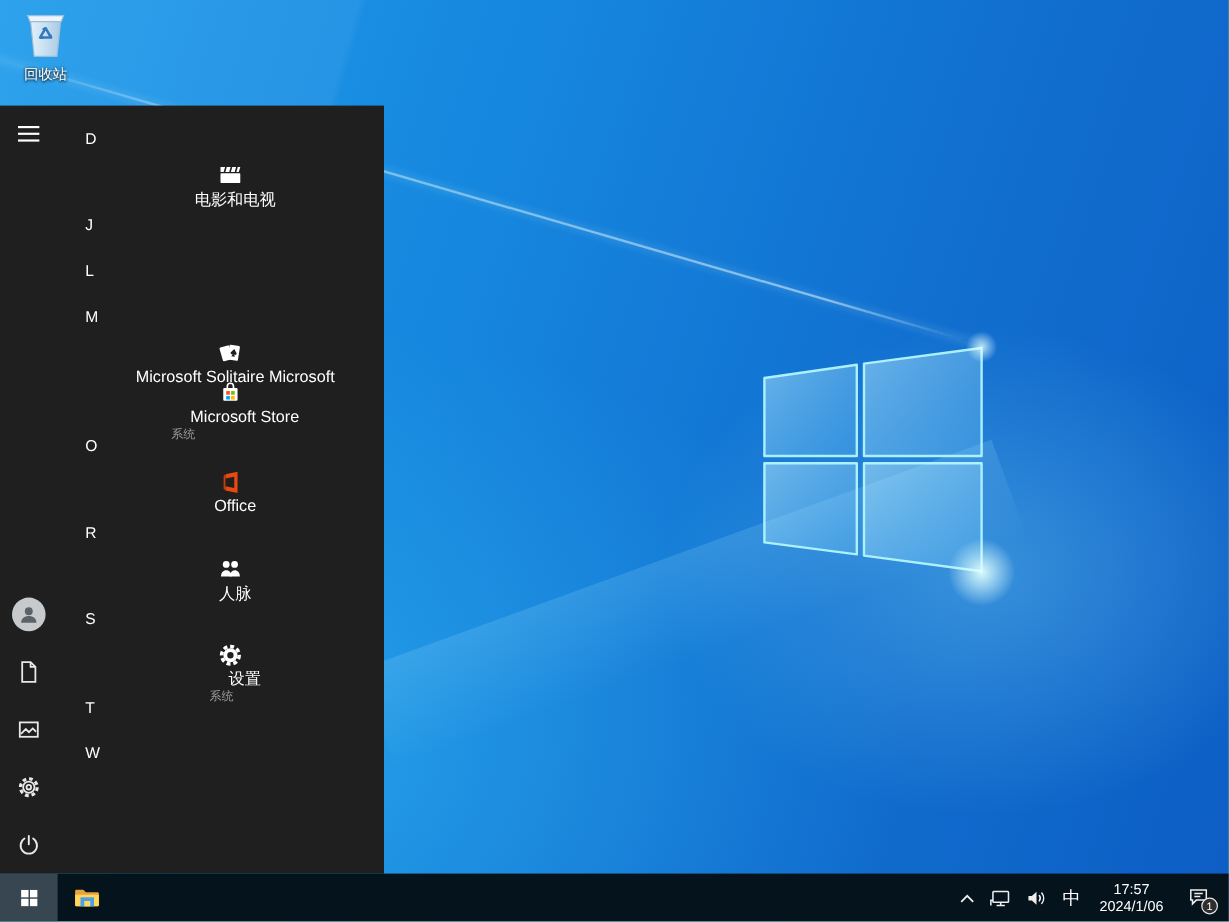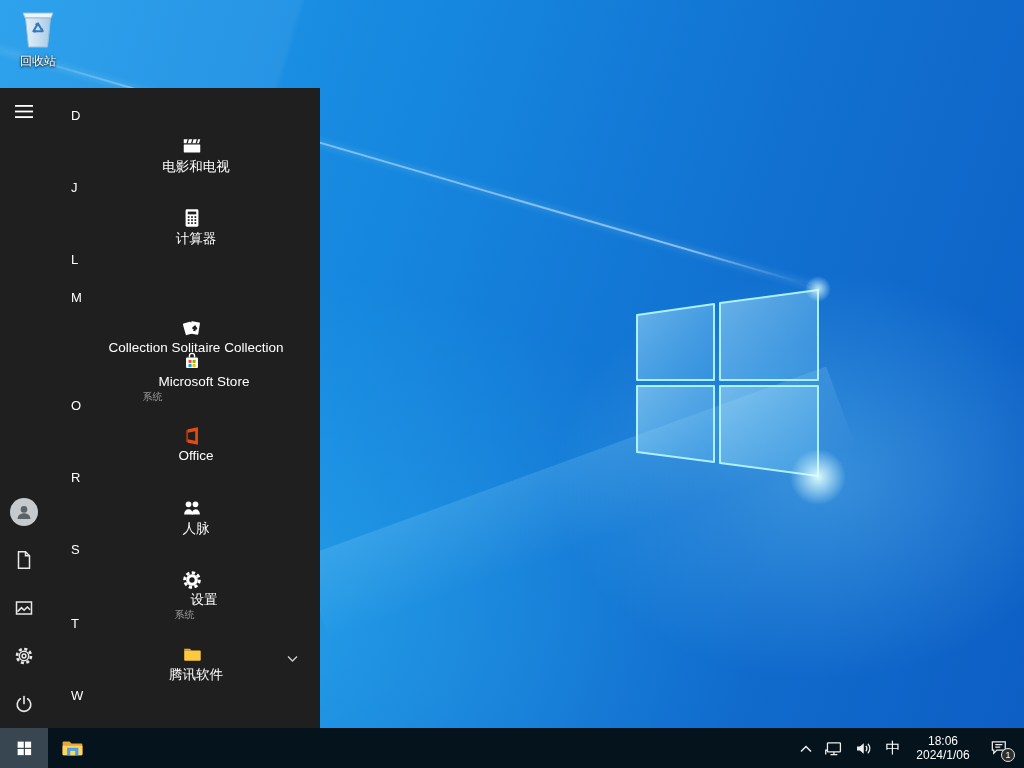--- a/index.html
+++ b/index.html
@@ -215,61 +215,41 @@
             <path d="M8 4.5 L6.6 9.1 M13 4.5 L11.6 9.1 M18 4.5 L16.6 9.1" stroke="#1f1f1f" stroke-width="1.5"></path>
           </svg>
         </span>
         <span class="app-label">电影和电视</span>
       </div>
 
       <div class="row header">
           <span>J</span>
         </div>
 
-      <div class="row app">
-        <span class="app-ic">
-          <svg width="22" height="22" viewBox="0 0 24 24">
-            <rect x="5" y="2.5" width="14" height="19" rx="1.5" fill="#fff"></rect>
-            <rect x="7.4" y="5" width="9.2" height="3" fill="#1f1f1f"></rect>
-            <g fill="#1f1f1f">
-              <rect x="7.4" y="10" width="1.9" height="1.9"></rect>
-                <rect x="11.05" y="10" width="1.9" height="1.9"></rect>
-                <rect x="14.7" y="10" width="1.9" height="1.9"></rect>
-              <rect x="7.4" y="13.3" width="1.9" height="1.9"></rect>
-                <rect x="11.05" y="13.3" width="1.9" height="1.9"></rect>
-                <rect x="14.7" y="13.3" width="1.9" height="1.9"></rect>
-              <rect x="7.4" y="16.6" width="1.9" height="1.9"></rect>
-                <rect x="11.05" y="16.6" width="1.9" height="1.9"></rect>
-                <rect x="14.7" y="16.6" width="1.9" height="1.9"></rect>
-            </g>
-          </svg>
-        </span>
-        <span class="app-label">计算器</span>
-      </div>
 
       <div class="row header">
           <span>L</span>
         </div>
 
 
       <div class="row header">
           <span>M</span>
         </div>
 
       <div class="row app">
         <span class="app-ic">
           <svg width="22" height="22" viewBox="0 0 24 24">
             <rect x="3.5" y="6" width="9" height="13" rx="1" fill="#fff" transform="rotate(-16 8 12.5)"></rect>
             <g transform="rotate(9 15 12)">
               <rect x="10.2" y="5.2" width="9.6" height="13.6" rx="1" fill="#fff"></rect>
               <path d="M15 8.6 l2.5 3.1 c.9 1.1 -.5 2.5 -1.7 1.7 c.2 .9 .5 1.5 1 2 h-3.6 c.5 -.5 .8 -1.1 1 -2 c-1.2 .8 -2.6 -.6 -1.7 -1.7 Z" fill="#1f1f1f"></path>
             </g>
           </svg>
         </span>
-        <span class="app-label">Collection Solitaire Collection</span>
+        <span class="app-label">Microsoft Solitaire Microsoft</span>
       </div>
 
       <div class="row app two">
         <span class="app-ic">
           <svg width="22" height="22" viewBox="0 0 24 24">
             <path d="M9.2 7 v-1.6 a2.8 2.8 0 0 1 5.6 0 V7" fill="none" stroke="#fff" stroke-width="1.5"></path>
             <rect x="5.5" y="7" width="13" height="11.5" rx="1" fill="#fff"></rect>
             <rect x="8.2" y="9.7" width="3.3" height="3.3" fill="#f25022"></rect>
             <rect x="12.6" y="9.7" width="3.3" height="3.3" fill="#7fba00"></rect>
             <rect x="8.2" y="14.1" width="3.3" height="3.3" fill="#00a4ef"></rect>
@@ -328,34 +308,20 @@
         <span class="col">
           <span class="app-label">设置</span>
           <span class="app-sub">系统</span>
         </span>
       </div>
 
       <div class="row header">
           <span>T</span>
         </div>
 
-      <div class="row app">
-        <span class="app-ic">
-          <svg width="22" height="22" viewBox="0 0 24 24">
-            <path d="M3.5 6.2 h6.2 l1.8 2.1 h-8 Z" fill="#f0ac2d"></path>
-            <path d="M3.5 8.3 h17 a1 1 0 0 1 1 1 v9 a1 1 0 0 1 -1 1 h-16 a1 1 0 0 1 -1 -1 Z" fill="#ffc93e"></path>
-          </svg>
-        </span>
-        <span class="app-label">腾讯软件</span>
-        <span class="expand-chevron">
-          <svg width="11" height="7" viewBox="0 0 11 7">
-              <path d="M1 1 L5.5 5.5 L10 1" fill="none" stroke="#cfcfcf" stroke-width="1.4"></path>
-            </svg>
-        </span>
-      </div>
 
       <div class="row header">
           <span>W</span>
         </div>
 
     </div>
   </div>
 
   <div class="taskbar">
     <button class="tb-btn tb-start">
@@ -396,21 +362,21 @@
         <svg width="19" height="19" viewBox="0 0 22 22">
           <path d="M3.5 8.8 v4.4 h3.3 l4.5 4 V4.8 l-4.5 4 Z" fill="#eee"></path>
           <g fill="none" stroke="#eee" stroke-width="1.5" stroke-linecap="round">
             <path d="M14 8.4 a4.4 4.4 0 0 1 0 5.2"></path>
             <path d="M16.4 6 a8 8 0 0 1 0 10"></path>
           </g>
         </svg>
       </button>
       <button class="tb-btn ime">中</button>
       <button class="tb-btn clock">
-        <span>18:06</span>
+        <span>17:57</span>
         <span>2024/1/06</span>
       </button>
       <button class="tb-btn w42">
         <svg width="20" height="20" viewBox="0 0 24 24">
           <g fill="none" stroke="#eee" stroke-width="1.5">
             <path d="M4 4.5 h15.5 v10 h-10 l-3.8 3.8 v-3.8 H4 Z"></path>
             <path d="M7.5 8 h8.5 M7.5 11 h6"></path>
           </g>
         </svg>
         <span class="badge">1</span>

